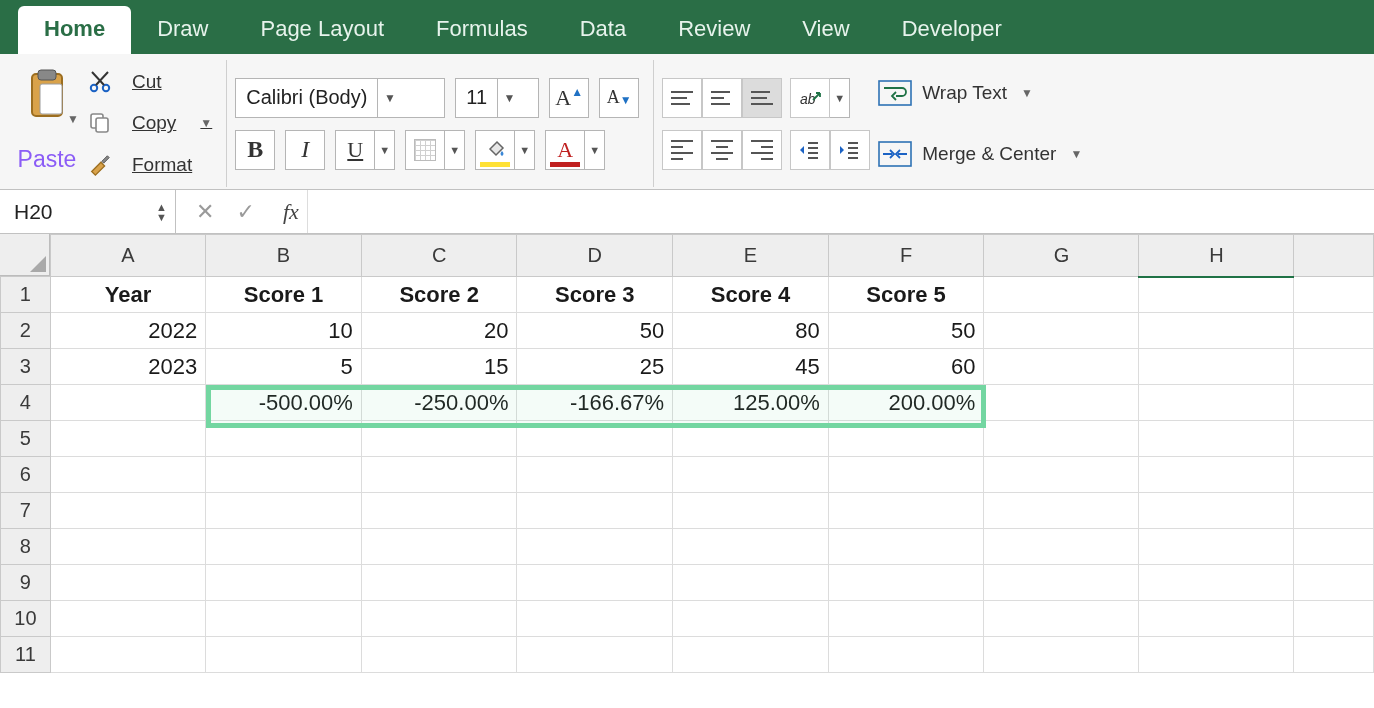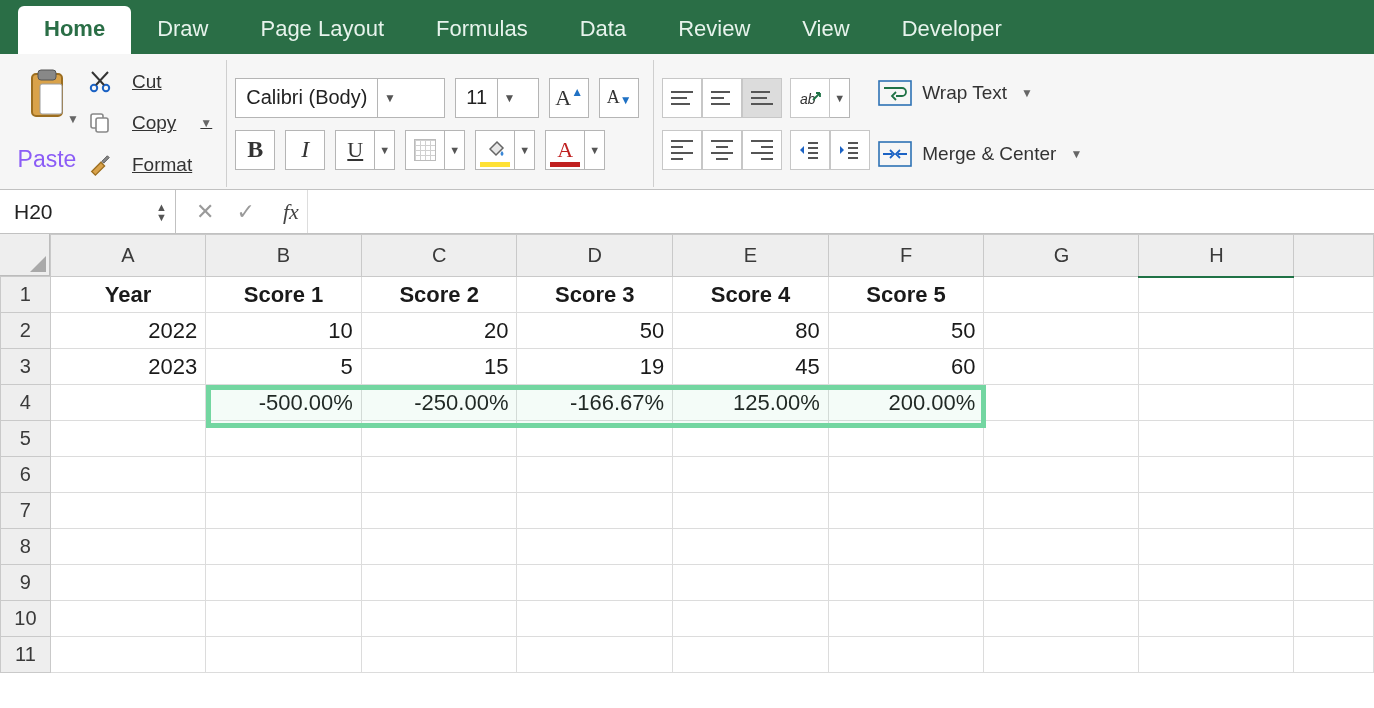--- a/index.html
+++ b/index.html
@@ -369,21 +369,21 @@
       <td class="cell">50</td>
       <td class="cell"></td>
       <td class="cell"></td>
       <td class="cell"></td>
     </tr>
     <tr>
       <td class="rowhead">3</td>
       <td class="cell">2023</td>
       <td class="cell">5</td>
       <td class="cell">15</td>
-      <td class="cell">19</td>
+      <td class="cell">25</td>
       <td class="cell">45</td>
       <td class="cell">60</td>
       <td class="cell"></td>
       <td class="cell"></td>
       <td class="cell"></td>
     </tr>
     <tr>
       <td class="rowhead">4</td>
       <td class="cell"></td>
       <td class="cell">-500.00%</td>

